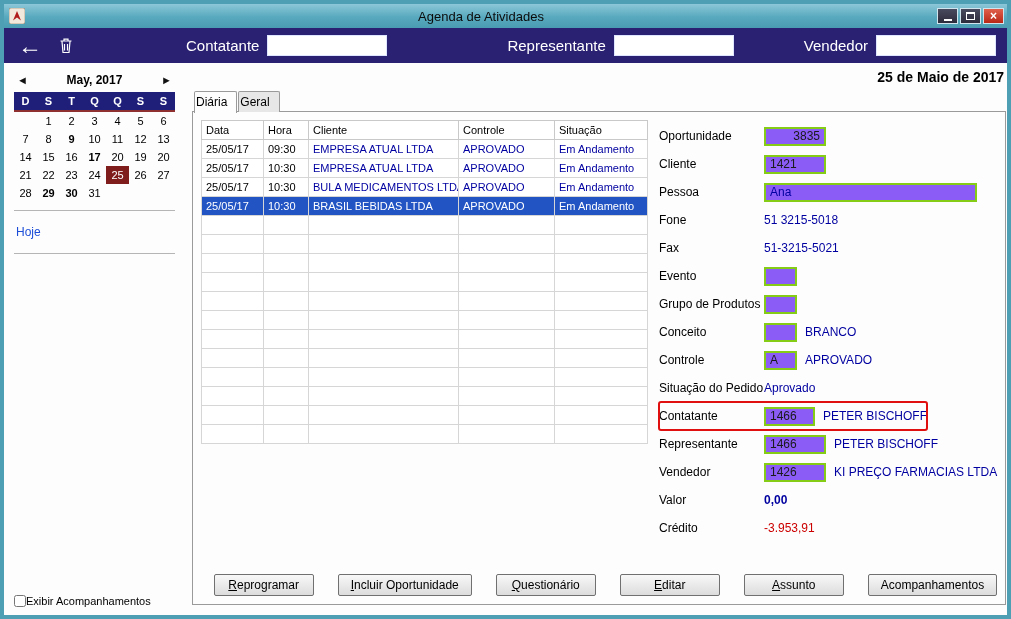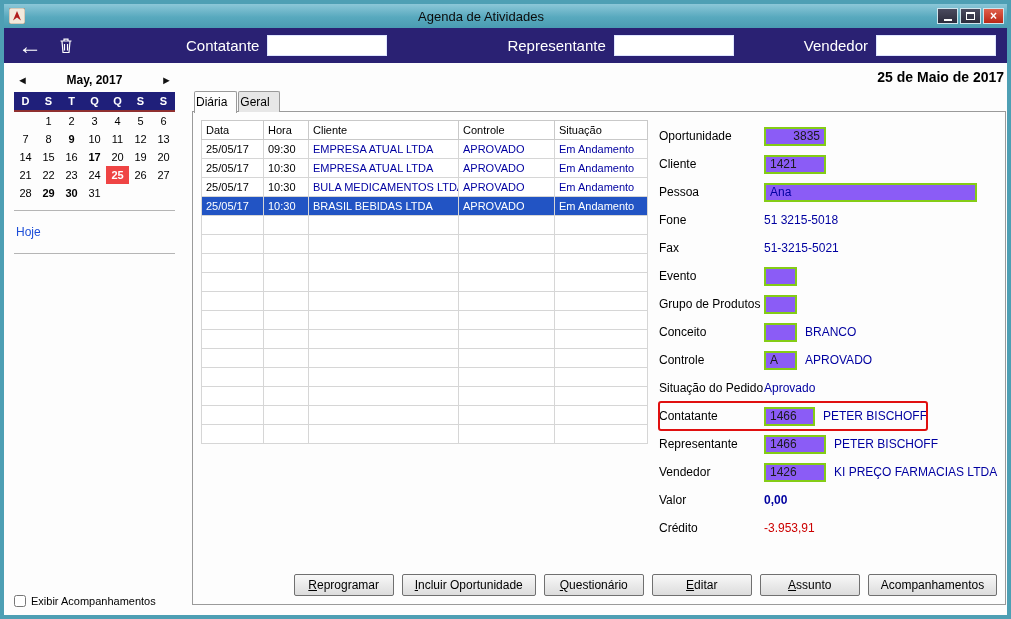--- a/index.html
+++ b/index.html
@@ -67,29 +67,29 @@
   .cal-month { font-size: 12px; font-weight: bold; color: #000; }
   .cal-days-header {
     width: 161px; display: grid; grid-template-columns: repeat(7, 23px);
     background: #1f1f7a; border-bottom: 2px solid #8f3030;
   }
   .cal-grid { width: 161px; display: grid; grid-template-columns: repeat(7, 23px); }
   .cal-cell { height: 18px; display: flex; align-items: center; justify-content: center; font-size: 11px; }
   .cal-head { color: #fff; font-weight: bold; }
   .cal-day { color: #000; }
   .cal-day.bold { font-weight: bold; }
-  .cal-day.sel { background: #ef4444; color: #fff; font-weight: bold; }
+  .cal-day.sel { background: #7f1d1d; color: #fff; font-weight: normal; }
 
   .hoje-row {
     width: 161px; margin-top: 8px;
     border-top: 1px solid #b5b5b5; border-bottom: 1px solid #b5b5b5;
     padding: 14px 2px; font-size: 12px; color: #1d4ed8;
   }
 
-  .followups { margin-top: auto; display: flex; align-items: center; gap: 5px; font-size: 11px; color: #000; }
+  .followups { margin-top: auto; display: flex; align-items: center; font-size: 11px; color: #000; }
   .followups input { width: 12px; height: 12px; margin: 0; }
 
   
   .main-panel { flex: 1; display: flex; flex-direction: column; padding: 4px 12px 10px 6px; }
   .date-heading { align-self: flex-end; font-size: 14px; font-weight: bold; color: #000; margin: 2px 2px 6px 0; }
 
   .tabs { display: flex; margin-left: 2px; position: relative; z-index: 2; }
   .tab {
     font-size: 12px; color: #000; padding: 3px 9px 2px 1px;
     border: 1px solid #9a9a9a; border-bottom: none;
@@ -133,21 +133,21 @@
   .d-box.small { width: 33px; }
   .d-box.right { justify-content: flex-end; }
   .d-box.wide { flex: 1; margin-right: 20px; color: #0000a0; }
   .d-after { margin-left: 8px; color: #0000a0; white-space: nowrap; }
   .d-plain { color: #0000a0; }
   .d-valor { color: #0000a0; font-weight: bold; }
   .d-credito { color: #cc0000; }
   .d-row.hl { width: 268px; outline: 2px solid #e01010; outline-offset: -1px; border-radius: 2px; }
 
   
-  .btn-bar { margin-top: auto; display: flex; gap: 8px; justify-content: flex-end; padding-top: 10px; }
+  .btn-bar { margin-top: auto; display: flex; gap: 24px; justify-content: flex-end; padding-top: 10px; }
   .win-btn {
     min-width: 100px; height: 22px; font-size: 12px; color: #000;
     font-family: "Liberation Sans", sans-serif;
     border: 1px solid #707070; border-radius: 2px;
     background: linear-gradient(#f8f8f8, #dcdcdc);
     padding: 0 12px; cursor: default;
   }
 </style>
 </head>
 <body>

